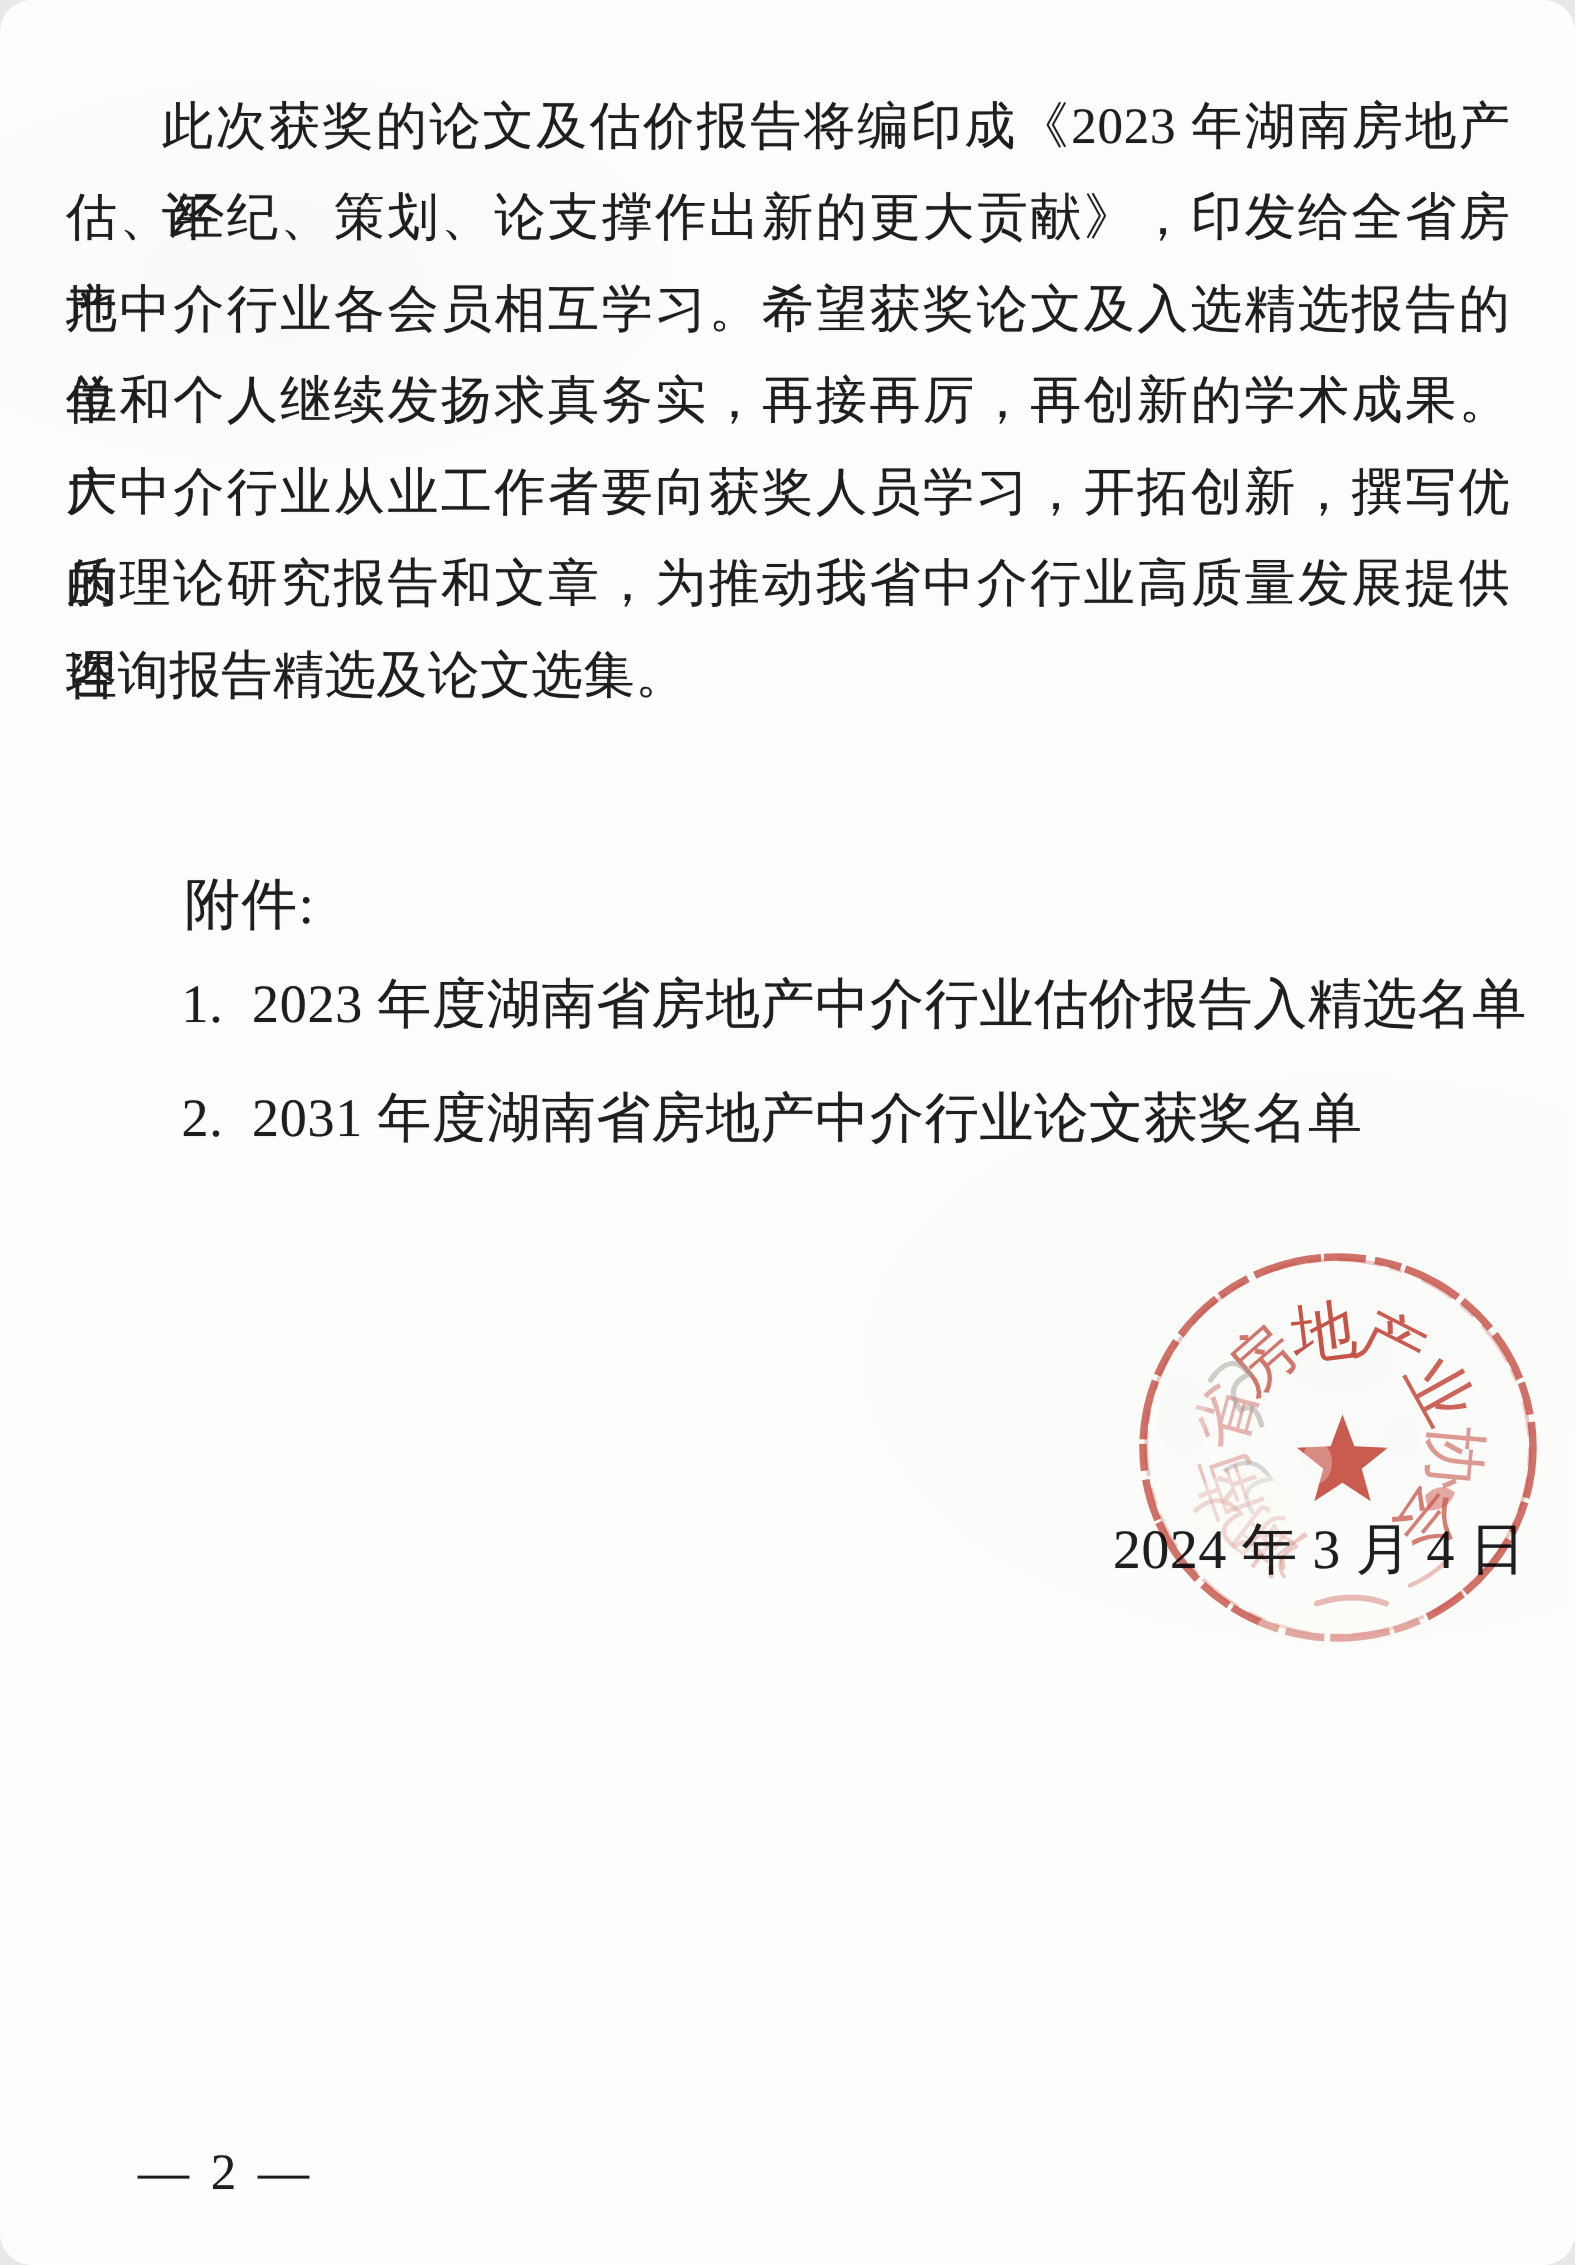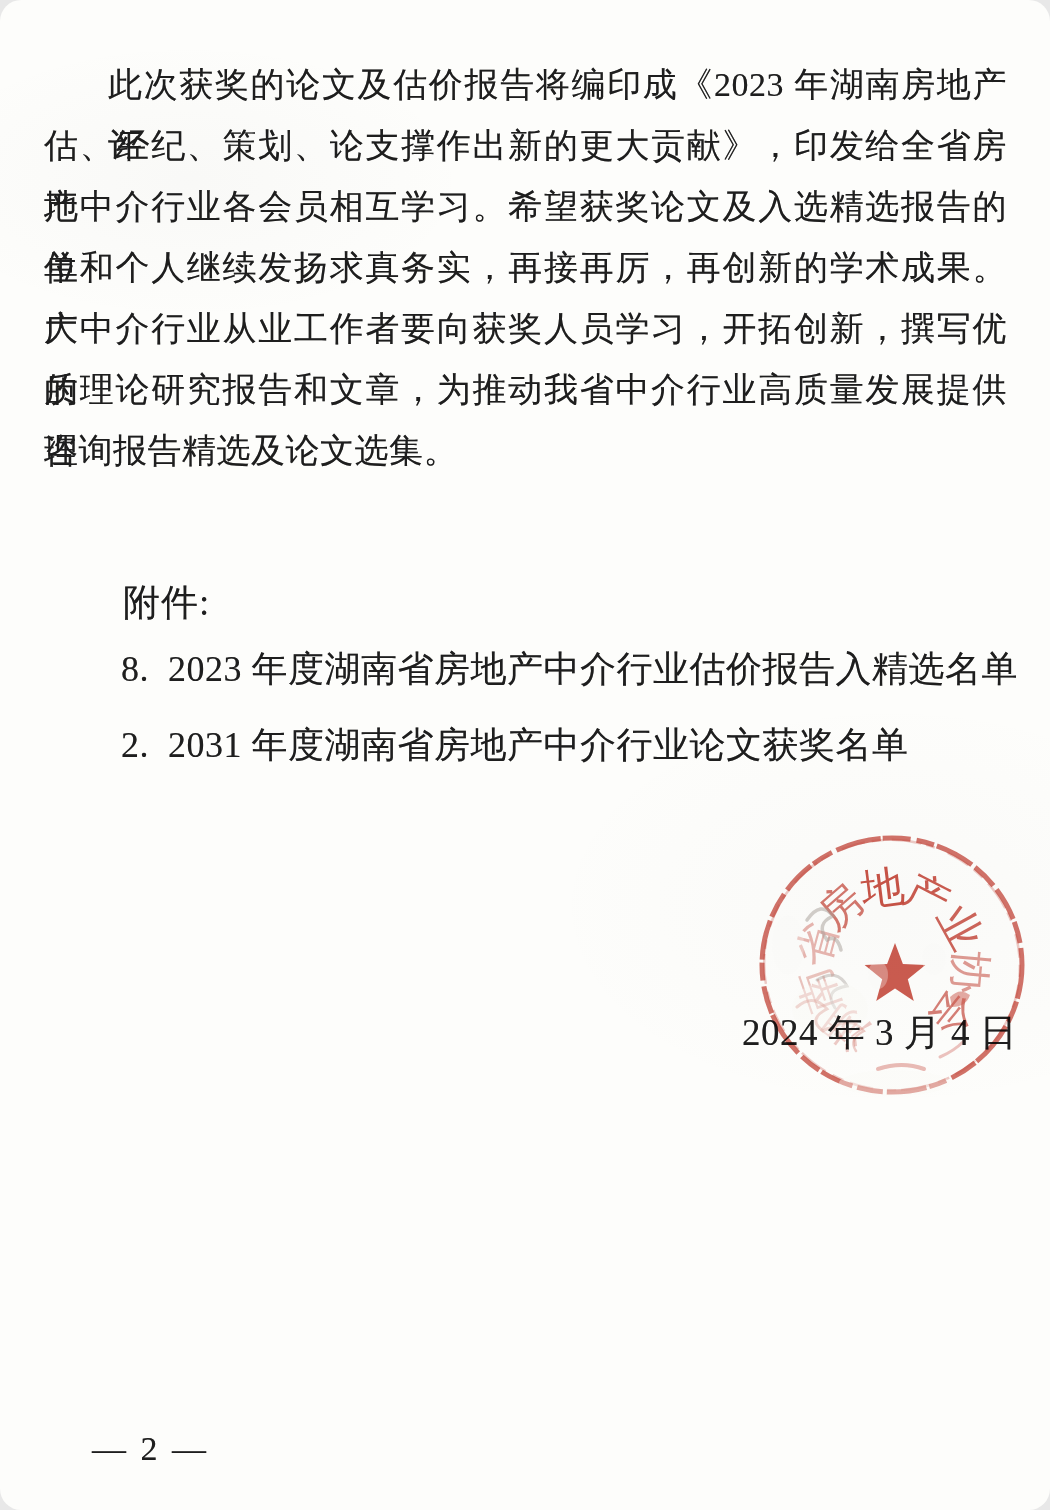--- a/index.html
+++ b/index.html
@@ -66,21 +66,21 @@
     <div class="para-line first">此次获奖的论文及估价报告将编印成《2023 年湖南房地产评</div>
     <div class="para-line">估、经纪、策划、论支撑作出新的更大贡献》，印发给全省房地</div>
     <div class="para-line">产中介行业各会员相互学习。希望获奖论文及入选精选报告的单</div>
     <div class="para-line">位和个人继续发扬求真务实，再接再厉，再创新的学术成果。广</div>
     <div class="para-line">大中介行业从业工作者要向获奖人员学习，开拓创新，撰写优质</div>
     <div class="para-line">的理论研究报告和文章，为推动我省中介行业高质量发展提供理</div>
     <div class="para-line last">咨询报告精选及论文选集。</div>
   </div>
 
   <div class="attach-label scantext">附件:</div>
-  <div class="attach-item item1 scantext">8.  2023 年度湖南省房地产中介行业估价报告入精选名单</div>
+  <div class="attach-item item1 scantext">1.  2023 年度湖南省房地产中介行业估价报告入精选名单</div>
   <div class="attach-item item2 scantext">2.  2031 年度湖南省房地产中介行业论文获奖名单</div>
 
   <div class="sig-date scantext">2024 年 3 月 4 日</div>
 
   <div class="seal">
     <svg width="282" height="282" viewBox="-141 -141 282 282" xmlns="http://www.w3.org/2000/svg">
 
       <ellipse rx="130" ry="127" fill="none" stroke-width="5" opacity="0.78" stroke-dasharray="34 3 22 5 46 2 28 6 18 3 40 4 26 5" stroke="#c23b2e"></ellipse>
       <ellipse rx="128" ry="125" fill="none" stroke-width="2.5" opacity="0.28" transform="rotate(14)" stroke-dasharray="12 8 30 5 9 14 24 7" stroke="#c23b2e"></ellipse>
 

